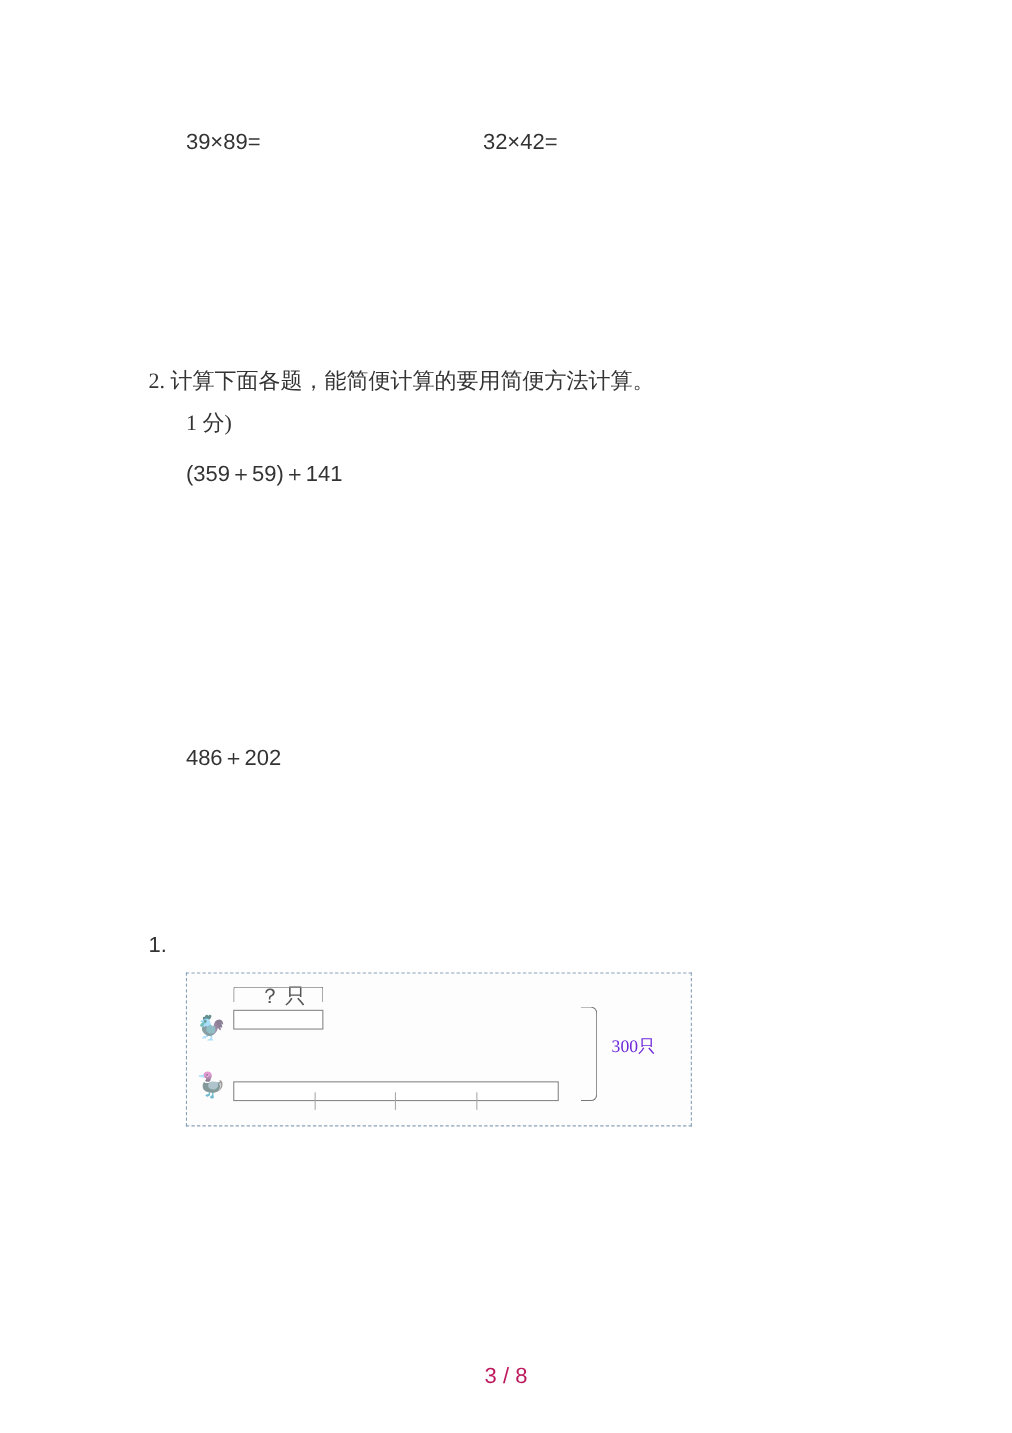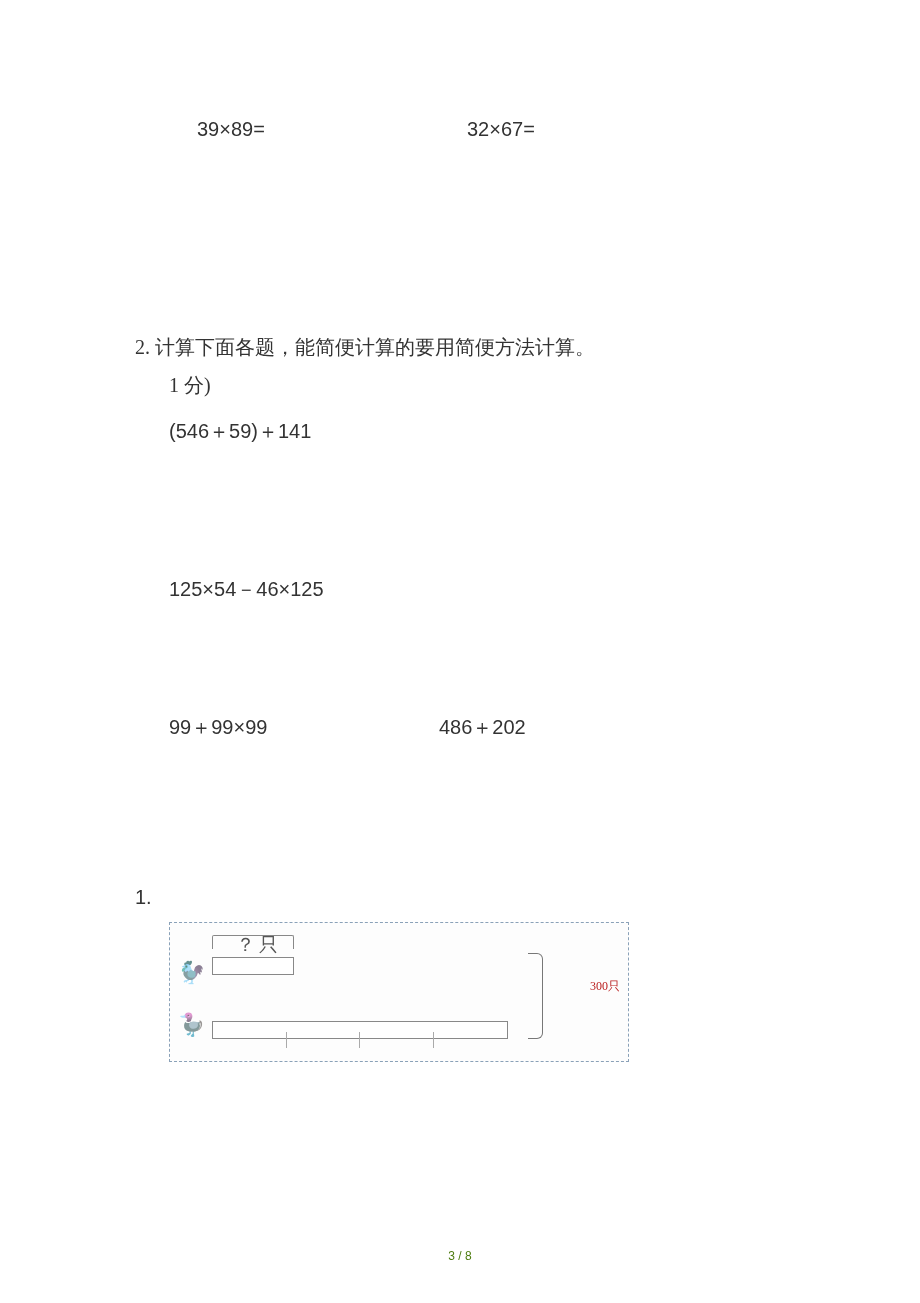--- a/index.html
+++ b/index.html
@@ -30,22 +30,22 @@
   .gap-sm { height: 70px; }
   .gap-xs { height: 36px; }
   .gap-tiny { height: 26px; }
 
   .footer {
     position: absolute;
     bottom: 40px;
     left: 0;
     right: 0;
     text-align: center;
-    font-size: 12px;
-    color: #4d7c0f;
+    font-size: 20px;
+    color: #be185d;
     font-family: Arial, sans-serif;
   }
 
   
   .figure-wrap {
     margin-left: 34px;
     width: 460px;
     position: relative;
   }
   .figure {
@@ -133,60 +133,58 @@
     bottom: 0;
     width: 14px;
     border-top: 1.5px solid #777;
     border-bottom: 1.5px solid #777;
     border-right: 1.5px solid #777;
     border-top-right-radius: 6px;
     border-bottom-right-radius: 6px;
   }
   .total-label {
     position: absolute;
-    right: 8px;
+    right: 32px;
     top: 52px;
-    font-size: 12px;
-    color: #b91c1c;
+    font-size: 16px;
+    color: #6d28d9;
     font-family: "SimSun", serif;
   }
 
   .arial { font-family: Arial, "Helvetica Neue", sans-serif; }
 </style>
 </head>
 <body>
 
 <div class="page">
 
   <div class="row indent-1">
-    <span class="cell arial" style="width:270px;margin-left:28px;">39×89=</span>
-    <span class="cell arial">32×67=</span>
+    <span class="cell arial" style="width:270px;">39×89=</span>
+    <span class="cell arial">32×42=</span>
   </div>
 
   <div class="gap-lg"></div>
 
   <div style="display:flex; justify-content:space-between; align-items:baseline;">
     <span>
       <span>2.</span>
       <span>计算下面各题，能简便计算的要用简便方法计算。</span>
     </span>
   </div>
   <div class="indent-2">1 分)</div>
 
   <div style="height:8px;"></div>
-  <div class="indent-2 arial">(546＋59)＋141</div>
+  <div class="indent-2 arial">(359＋59)＋141</div>
 
   <div class="gap-md"></div>
 
-  <div class="indent-2 arial">125×54－46×125</div>
 
   <div class="gap-md2"></div>
 
   <div class="row indent-2 arial">
-    <span class="cell" style="width:270px;">99＋99×99</span>
     <span class="cell">486＋202</span>
   </div>
 
   <div class="gap-sm"></div>
   <div class="gap-xs"></div>
 
 
   <div class="gap-tiny"></div>
   <div class="arial">1.</div>
 

